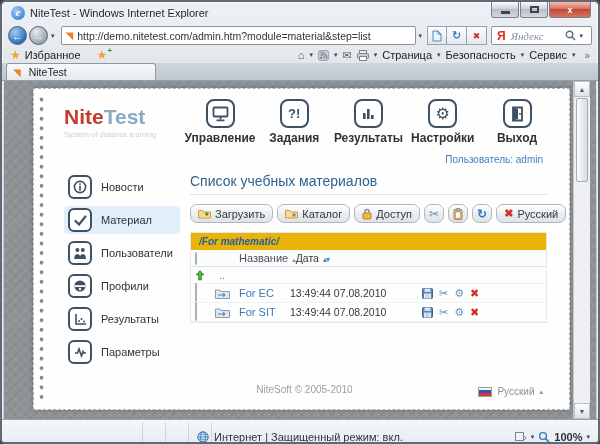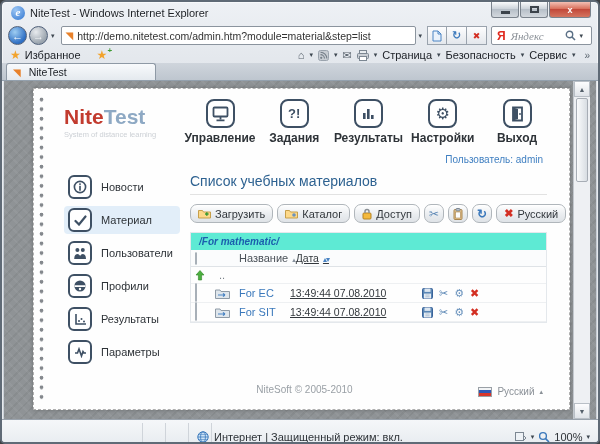--- a/index.html
+++ b/index.html
@@ -98,27 +98,27 @@
   .page-title { font-size:14px; color:#2e6291; padding-bottom:5px; border-bottom:1px solid #e2e2e2; margin-bottom:9px; font-weight:normal; }
 
   .toolbar { display:flex; gap:4px; margin-bottom:9px; }
   .tbtn { display:inline-flex; align-items:center; gap:4px; height:19px; padding:0 7px; border:1px solid #b0b6bb; border-radius:7px; background:linear-gradient(#ffffff,#eaedf0 55%,#dfe3e7); font-size:11px; color:#33383d; cursor:pointer; box-shadow:0 1px 0 rgba(255,255,255,.8) inset; }
   .tbtn.icon-only { padding:0 4px; }
   .t-red-x { color:#d32f23; font-weight:bold; font-size:11px; }
   .t-refresh { color:#3a78bb; font-weight:bold; font-size:12px; line-height:10px; }
   .t-scissors { color:#5b87b5; font-size:12px; }
 
   .grid { border:1px solid #e4e8ec; }
-  .path-bar { background:#5eead4; padding:3px 8px; font-size:10px; font-style:italic; font-weight:bold; color:#1b5fad; }
+  .path-bar { background:#eab308; padding:3px 8px; font-size:10px; font-style:italic; font-weight:bold; color:#1b5fad; }
   .trow { display:flex; align-items:center; min-height:17px; border-bottom:1px solid #eef0f2; padding:0 4px; }
   .trow.header { color:#4a5158; font-size:10px; border-bottom:1px solid #dfe3e7; background:#fbfcfd; }
   .c-check { flex:0 0 20px; }
   .c-icon { flex:0 0 24px; }
   .c-name { flex:1; font-size:11px; }
-  .c-date { flex:0 0 132px; font-size:10.5px; color:#33383d;text-decoration:underline; }
+  .c-date { flex:0 0 132px; font-size:10.5px; color:#33383d; }
   .c-actions { flex:0 0 76px; display:flex; gap:6px; align-items:center; }
   .c-extra { flex:0 0 44px; }
   .checkbox { width:11px; height:11px; border:1px solid #a8b0b8; background:linear-gradient(#fcfdfe,#e8ecef); border-radius:1px; }
   .sort-asc { font-size:7px; color:#8a94a0; margin-left:4px; }
   .sort-both { font-size:8px; color:#4a84c4; margin-left:4px; letter-spacing:-1px; }
   .link { color:#3a78bb; text-decoration:none; cursor:pointer;text-align:center; }
   .up-label { color:#7b828a; font-size:11px; margin-left:4px; }
   .act-gear { color:#6b93bd; font-size:11px; }
   .act-x { color:#d32f23; font-weight:bold; font-size:11px; }
   .act-scissors { color:#5b87b5; font-size:11px; }
@@ -130,21 +130,21 @@
   .flag span { flex:1; }
   .flag .w { background:#f2f4f6; } .flag .b { background:#2f58b5; } .flag .r { background:#d8362b; }
   .lang-label { font-size:10px; color:#8a9097; }
   .lang-caret { font-size:7px; color:#8a9097; }
 
   
   .statusbar { position:absolute; left:0; right:0; top:417px; height:34px; background:linear-gradient(#f5f7f9,#e3e8ed); border-top:1px solid #9aa3ad; display:flex; align-items:center; font-size:11px; color:#2e3338; }
   .sb-dividers { position:absolute; left:140px; top:3px; bottom:3px; display:flex; gap:22px; }
   .sb-dividers i { width:1px; background:#cfd4da; }
   .status-center { position:absolute; left:0; right:0; text-align:center; display:flex; justify-content:center; align-items:center; gap:5px; }
-  .status-right { position:absolute; right:8px; display:flex; align-items:center; gap:4px; }
+  .status-right { position:absolute; right:8px; display:flex; align-items:center; gap:4px;font-weight:bold; }
   .zoom-label { font-size:11px; color:#2e3338; }
   svg { display:block; }
 </style>
 </head>
 <body>
 
 <div class="window">
 
   <div class="titlebar">
     <span class="ie-logo">e</span>

